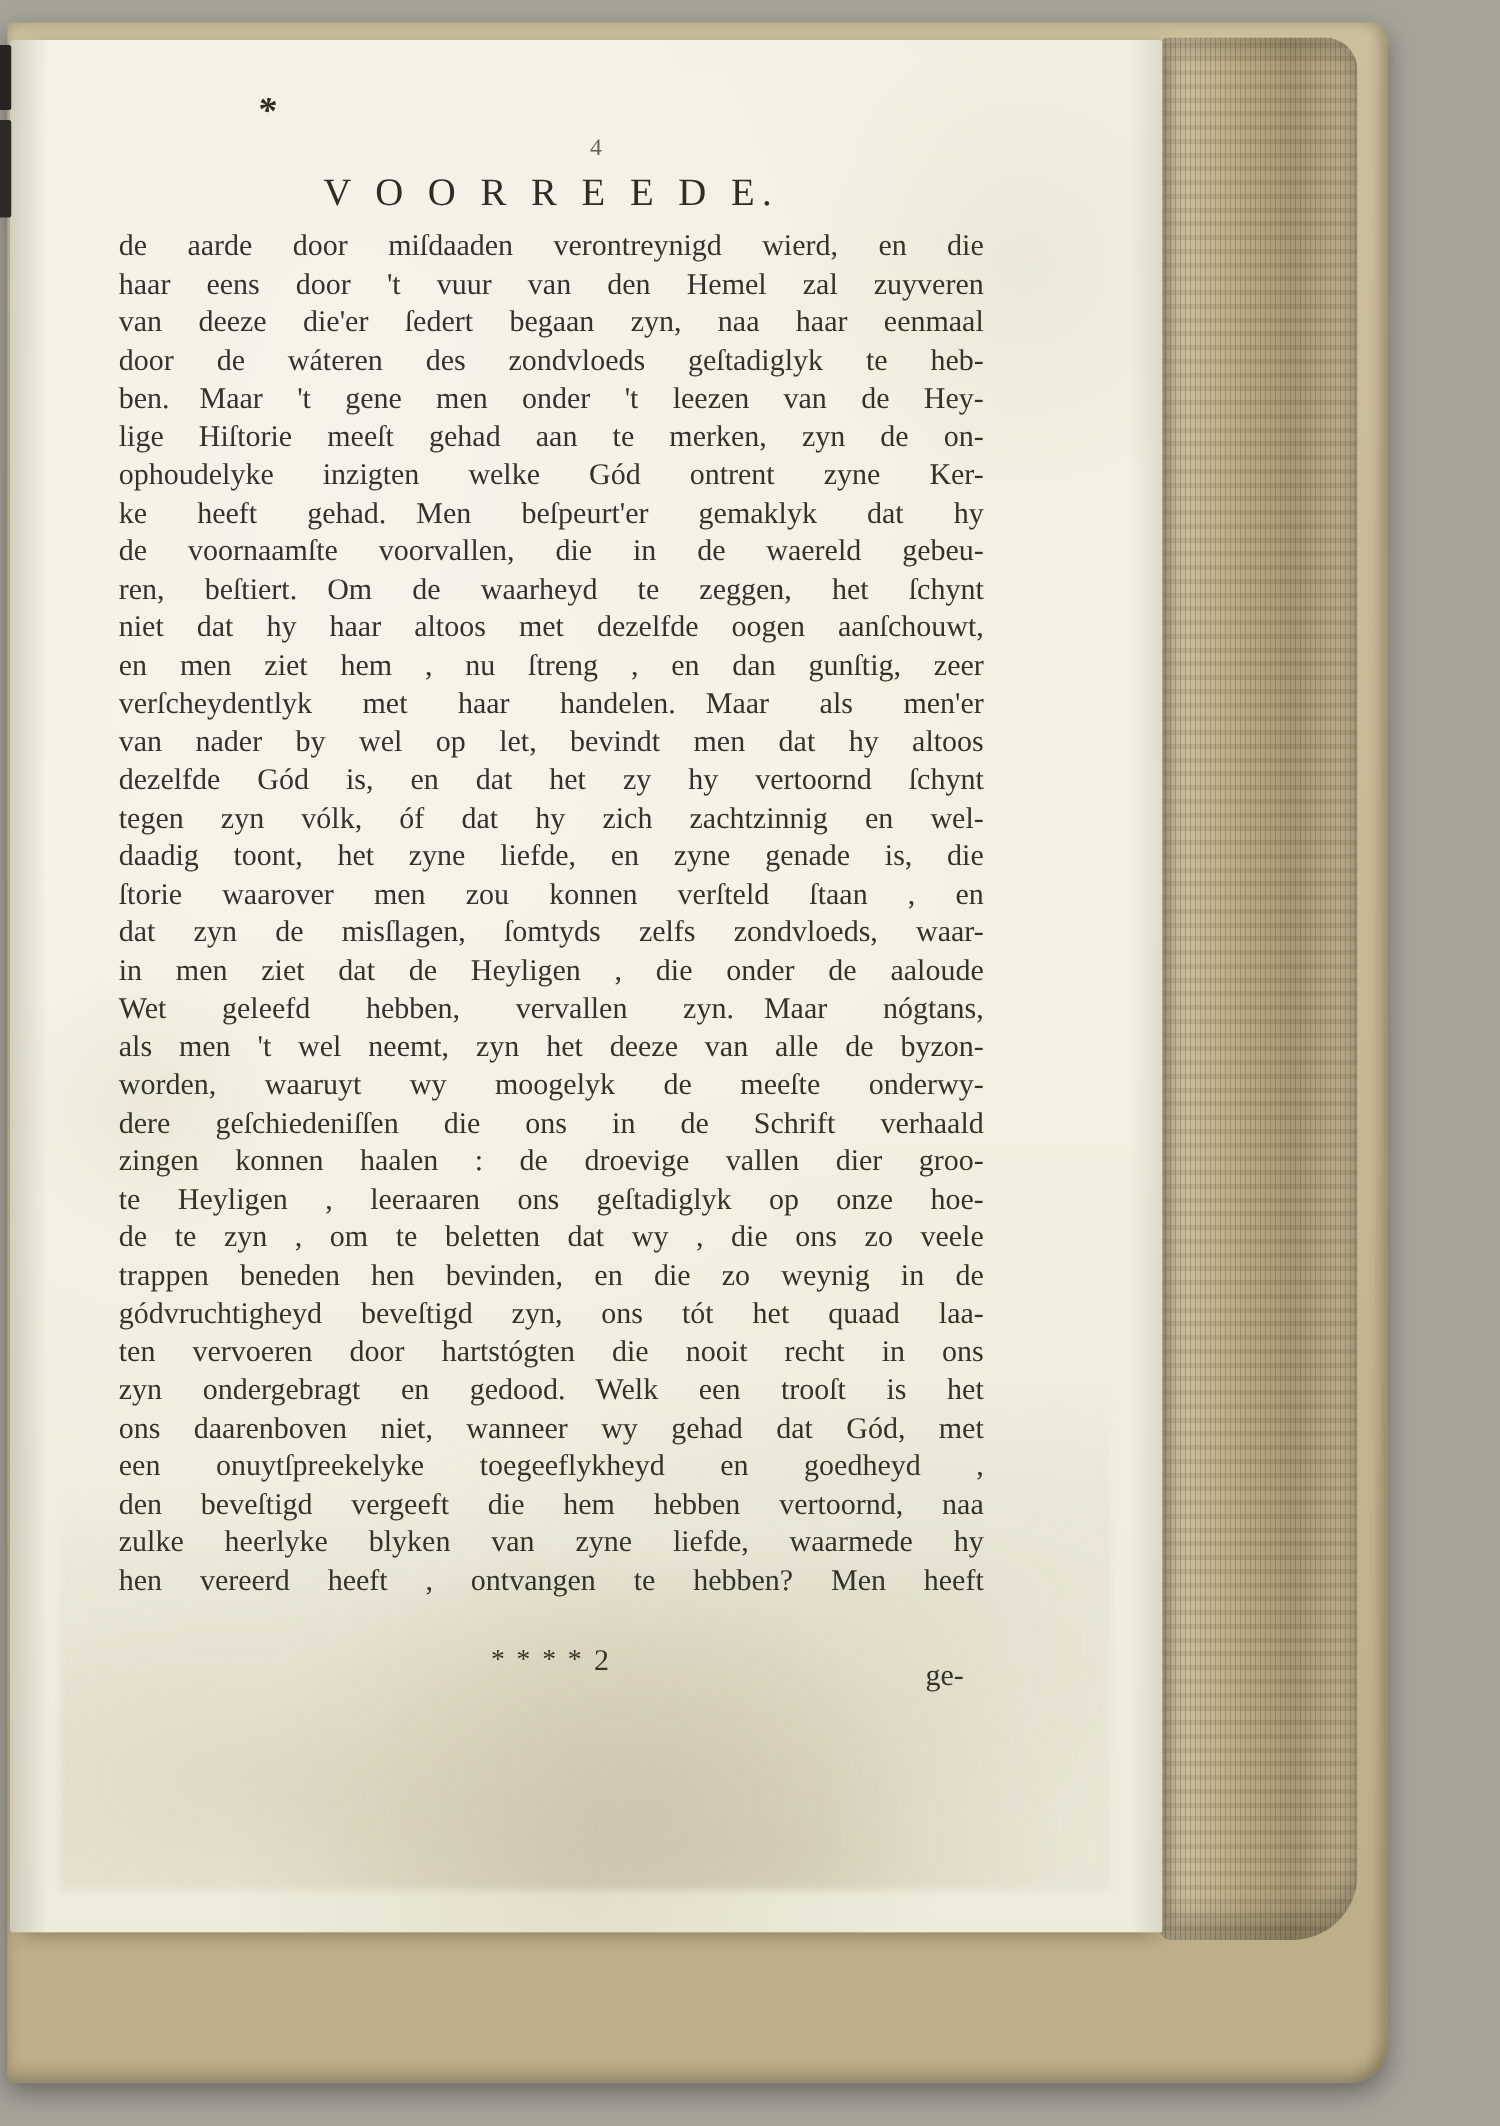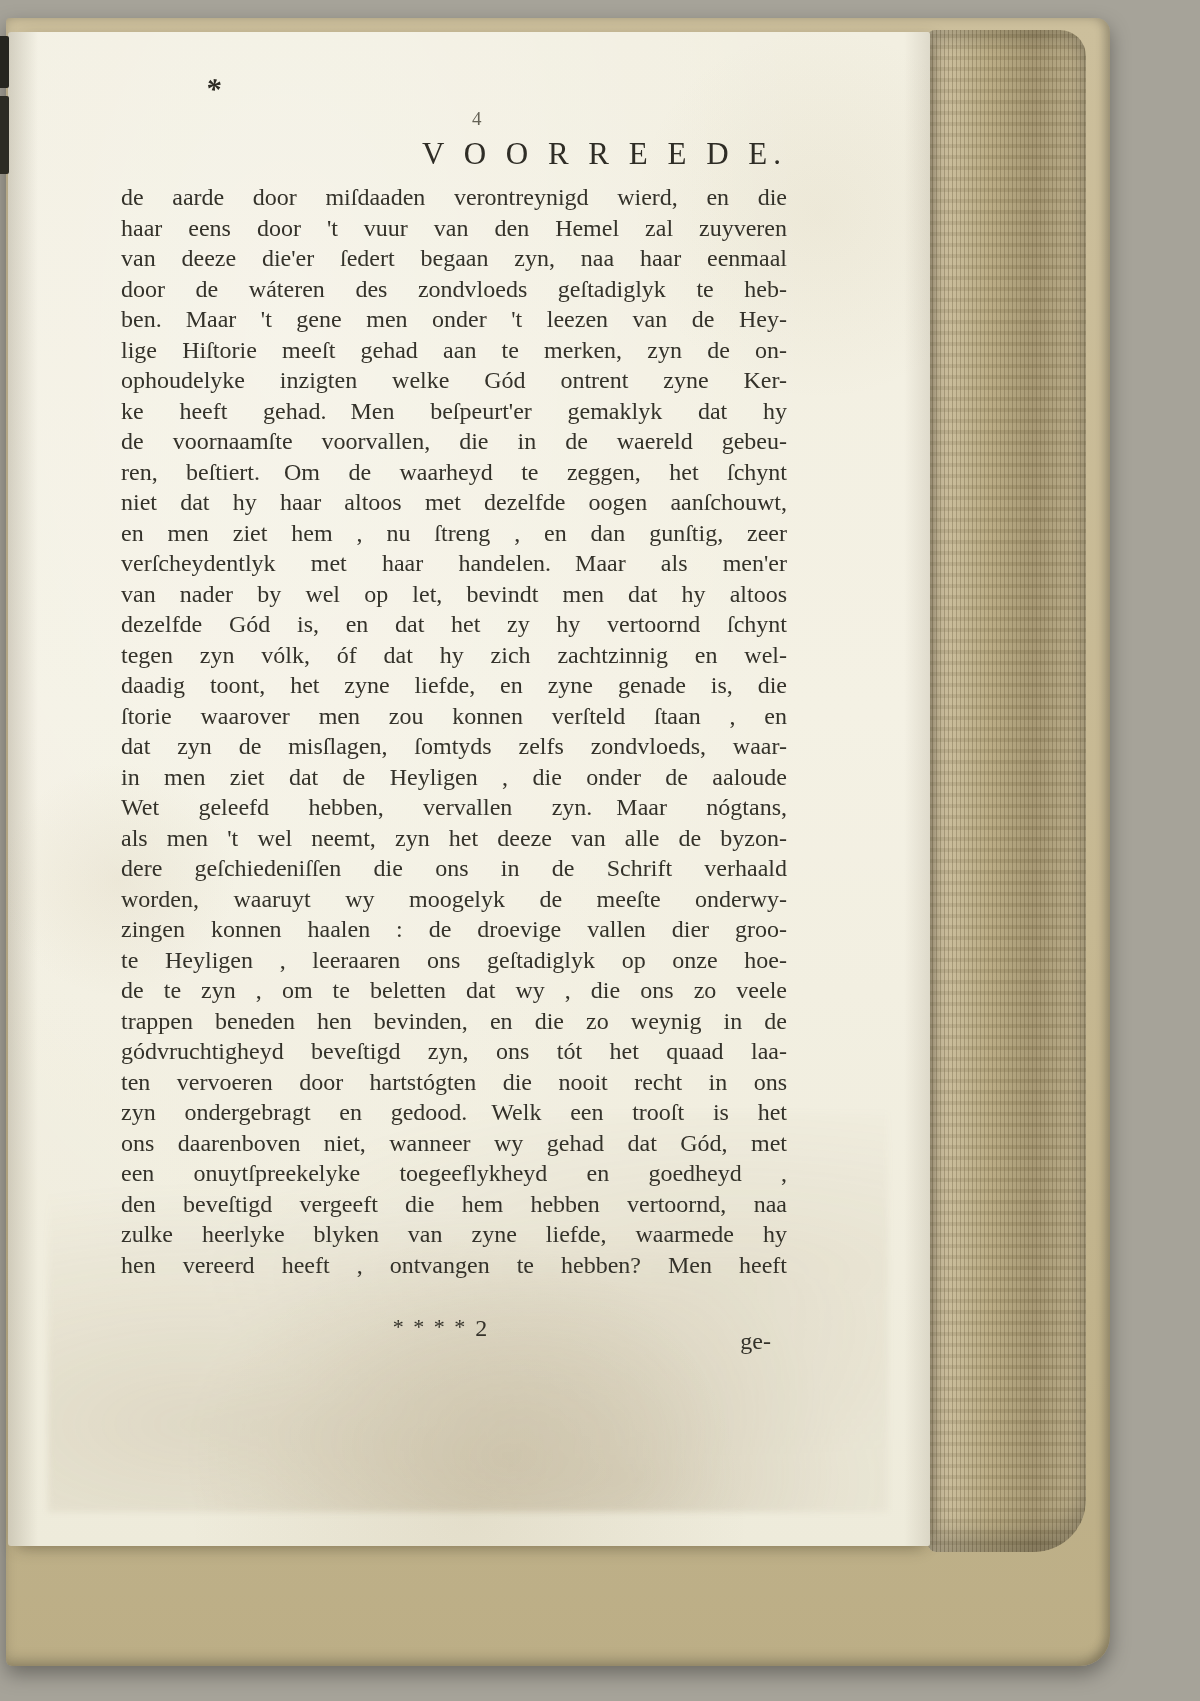--- a/index.html
+++ b/index.html
@@ -34,37 +34,37 @@
       radial-gradient(ellipse at 30% 20%, rgba(255,255,255,.25), rgba(255,255,255,0) 60%),
       linear-gradient(180deg,#f2efe1 0%,#f4f1e4 45%,#eeebdb 100%);
     border-radius:3px 2px 2px 3px;
     box-shadow:10px 0 16px -8px rgba(60,50,30,.40), 0 10px 14px -8px rgba(60,50,30,.35);
   }
   
   .clamp{position:absolute;left:0;top:36px;width:9px;height:52px;background:#26251f;border-radius:0 2px 2px 0}
   .clamp2{position:absolute;left:0;top:96px;width:9px;height:78px;background:#2c2b24;border-radius:0 2px 2px 0}
 
   .title{
-    position:absolute;top:104px;left:87px;width:692px;text-align:right;
+    position:absolute;top:104px;left:87px;width:692px;text-align:center;
     font-size:31px;letter-spacing:6px;color:#2f2d26;white-space:nowrap;
   }
   .mark-top{
     position:absolute;left:198px;top:40px;font-size:30px;font-weight:bold;color:#2e2c25;
     transform:rotate(10deg);
   }
   .mark-title{
     position:absolute;left:464px;top:76px;font-size:19px;color:#4c483c;opacity:.85;
   }
   .bodytext{
     position:absolute;top:150px;left:87px;width:692px;
     font-size:24px;color:#34322a;word-spacing:1px;
   }
   .bl{
     height:30.5px;line-height:30.5px;white-space:nowrap;
-    text-align:justify;text-align-last:justify;margin-left:26px;
+    text-align:justify;text-align-last:justify;
   }
   .footer{
     position:absolute;top:1282px;left:87px;width:692px;height:46px;
     font-size:24px;color:#34322a;
   }
   .sig{
     position:absolute;left:0;right:0;text-align:center;top:0;
     letter-spacing:2px;
   }
   .sig .stars{font-size:22px;vertical-align:2px}
@@ -120,22 +120,22 @@
     <div class="bl">verſcheydentlyk met haar handelen. Maar als men'er</div>
     <div class="bl">van nader by wel op let, bevindt men dat hy altoos</div>
     <div class="bl">dezelfde Gód is, en dat het zy hy vertoornd ſchynt</div>
     <div class="bl">tegen zyn vólk, óf dat hy zich zachtzinnig en wel-</div>
     <div class="bl">daadig toont, het zyne liefde, en zyne genade is, die</div>
     <div class="bl">ſtorie waarover men zou konnen verſteld ſtaan , en</div>
     <div class="bl">dat zyn de misſlagen, ſomtyds zelfs zondvloeds, waar-</div>
     <div class="bl">in men ziet dat de Heyligen , die onder de aaloude</div>
     <div class="bl">Wet geleefd hebben, vervallen zyn. Maar nógtans,</div>
     <div class="bl">als men 't wel neemt, zyn het deeze van alle de byzon-</div>
+    <div class="bl">worden, waaruyt wy moogelyk de meeſte onderwy-</div>
     <div class="bl">dere geſchiedeniſſen die ons in de Schrift verhaald</div>
-    <div class="bl">worden, waaruyt wy moogelyk de meeſte onderwy-</div>
     <div class="bl">zingen konnen haalen : de droevige vallen dier groo-</div>
     <div class="bl">te Heyligen , leeraaren ons geſtadiglyk op onze hoe-</div>
     <div class="bl">de te zyn , om te beletten dat wy , die ons zo veele</div>
     <div class="bl">trappen beneden hen bevinden, en die zo weynig in de</div>
     <div class="bl">gódvruchtigheyd beveſtigd zyn, ons tót het quaad laa-</div>
     <div class="bl">ten vervoeren door hartstógten die nooit recht in ons</div>
     <div class="bl">zyn ondergebragt en gedood. Welk een trooſt is het</div>
     <div class="bl">ons daarenboven niet, wanneer wy gehad dat Gód, met</div>
     <div class="bl">een onuytſpreekelyke toegeeflykheyd en goedheyd ,</div>
     <div class="bl">den beveſtigd vergeeft die hem hebben vertoornd, naa</div>

